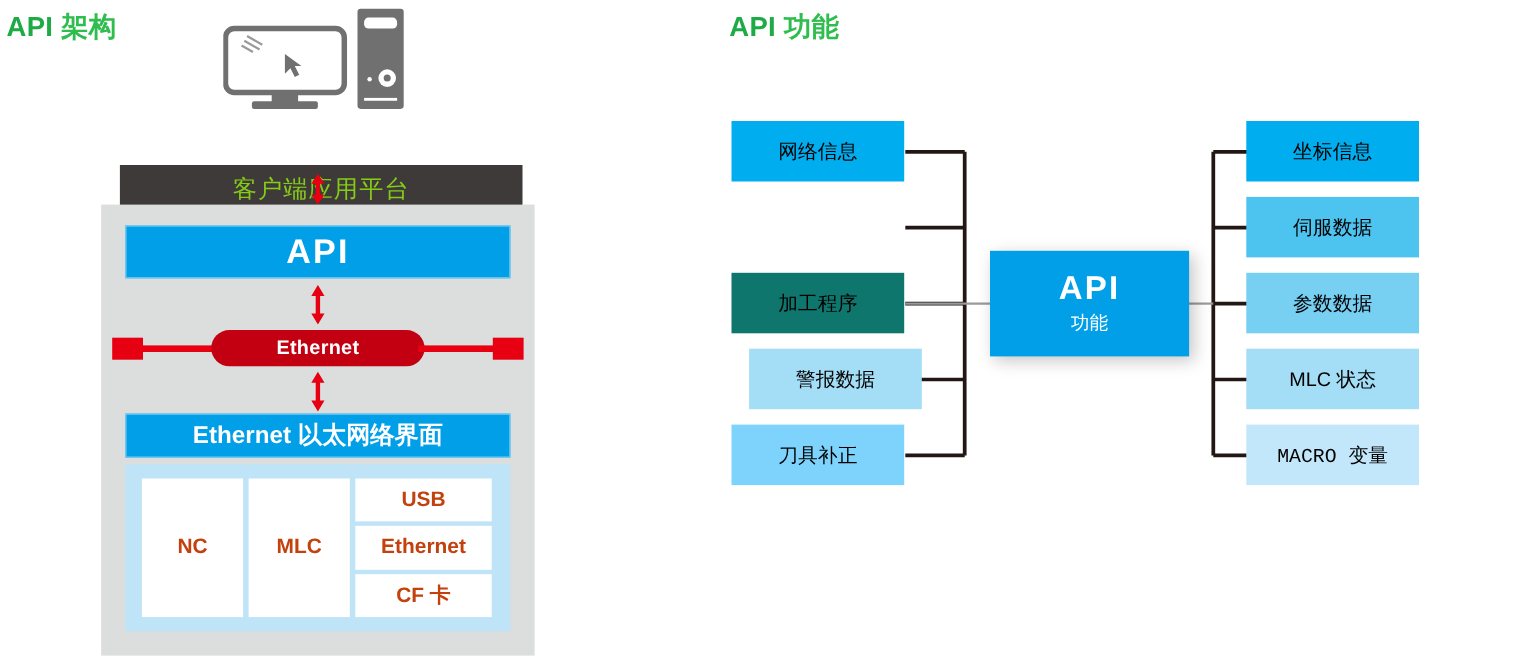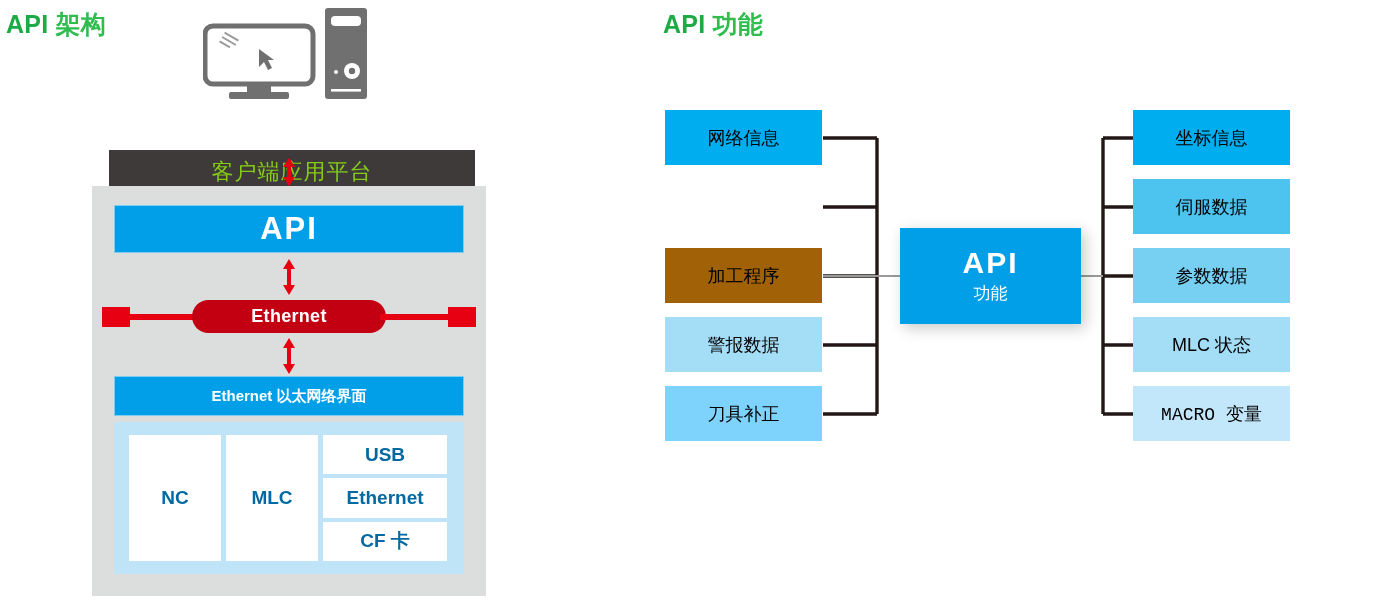--- a/index.html
+++ b/index.html
@@ -133,41 +133,41 @@
 
   
   #eth-interface-bar {
     position: absolute;
     left: 22px; top: 190px;
     width: 350px; height: 40px;
     background: #009fe8;
     border: 1px solid #7ecef4;
     box-sizing: border-box;
     color: #ffffff;
-    font-size: 15px;
+    font-size: 22px;
     font-weight: bold;
     display: flex;
     align-items: center;
     justify-content: center;
   }
 
   
   #hardware-panel {
     position: absolute;
     left: 22px; top: 236px;
     width: 350px; height: 152px;
     background: #bfe4f8;
     box-sizing: border-box;
     padding: 13px 15px;
     display: flex;
     gap: 5px;
   }
   .hw-cell {
     background: #ffffff;
-    color: #0369a1;
+    color: #c2410c;
     font-size: 19px;
     font-weight: bold;
     display: flex;
     align-items: center;
     justify-content: center;
   }
   #hw-nc  { width: 92px; }
   #hw-mlc { width: 92px; }
   #hw-io  {
     width: 124px;
@@ -332,24 +332,24 @@
       <path d="M448 345 L494 345"></path>
       <path d="M448 414 L494 414"></path>
       <path d="M448 138 L448 414"></path>
     </g>
     <path d="M424 276 L448 276" stroke="#9a9a9a" stroke-width="2" fill="none"></path>
   </svg>
 
   <div class="fn-box col-left" style="top: 110px; background: rgb(0, 173, 238);">
     <span>网络信息</span>
   </div>
-  <div class="fn-box col-left" style="top: 248px; background: #a16207;">
+  <div class="fn-box col-left" style="top: 248px; background: #0f766e;">
     <span>加工程序</span>
   </div>
-  <div class="fn-box col-left" style="top: 317px; background: rgb(163, 221, 246);">
+  <div class="fn-box col-left" style="top: 317px; background: rgb(163, 221, 246); margin-left: 16px;">
     <span>警报数据</span>
   </div>
   <div class="fn-box col-left" style="top: 386px; background: #7dd3fc; align-items: center;">
     <span>刀具补正</span>
   </div>
 
   <div id="api-center-box">
     <div id="api-center-title">API</div>
     <div id="api-center-sub">功能</div>
   </div>

